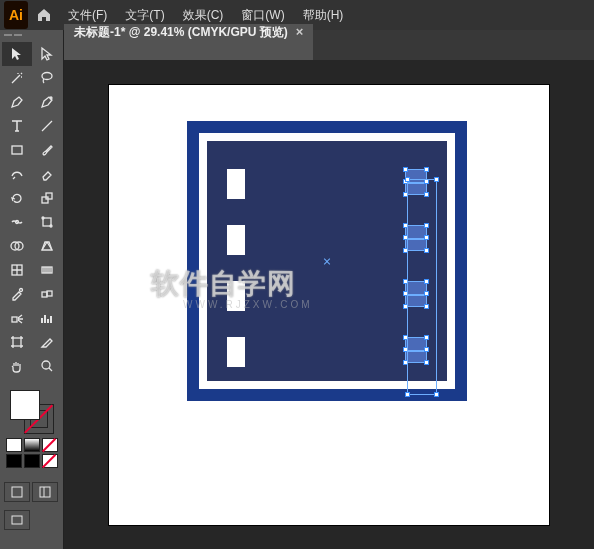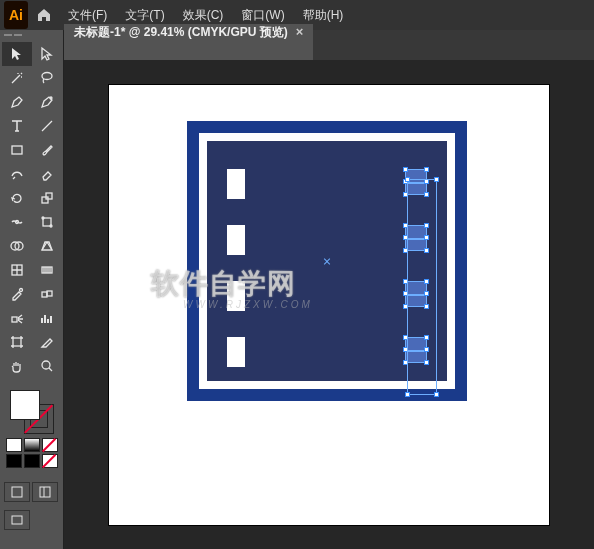--- a/index.html
+++ b/index.html
@@ -55,21 +55,21 @@
 .h-tl { top: -3px; left: -3px; } .h-tr { top: -3px; right: -3px; }
 .h-bl { bottom: -3px; left: -3px; } .h-br { bottom: -3px; right: -3px; }
 .h-ml { top: 50%; left: -3px; margin-top: -3px; } .h-mr { top: 50%; right: -3px; margin-top: -3px; }
 .center-x { position: absolute; top: 50%; left: 50%; width: 8px; height: 8px; margin: -4px 0 0 -4px; }
 .center-x::before, .center-x::after { content: ""; position: absolute; background: #6daeff; }
 .center-x::before { width: 8px; height: 1px; top: 4px; transform: rotate(45deg); }
 .center-x::after { width: 8px; height: 1px; top: 4px; transform: rotate(-45deg); }
 .sel-col { position: absolute; right: 30px; top: 58px; width: 30px; height: 216px; border: 1px solid #6daeff; pointer-events: none; }
 .sel-col .handle { background: #fff; border: 1px solid #3a8fff; }
 .watermark { position: absolute; color: rgba(255,255,255,0.55); font-size: 28px; font-weight: bold; left: 42px; top: 180px; letter-spacing: 1px; text-shadow: 0 0 2px #888; pointer-events: none; }
-.watermark-sub { position: absolute; color: rgba(180,180,180,0.5); font-size: 10px; left: 74px; top: 214px; letter-spacing: 3px; pointer-events: none; font-style: italic; }
+.watermark-sub { position: absolute; color: rgba(180,180,180,0.5); font-size: 10px; left: 74px; top: 214px; letter-spacing: 3px; pointer-events: none; }
 </style>
 </head>
 <body>
 
 <div class="app">
   <div class="menubar">
     <div class="ai-logo">
         <span>Ai</span>
       </div>
     <svg class="home-icon" viewBox="0 0 24 24">

